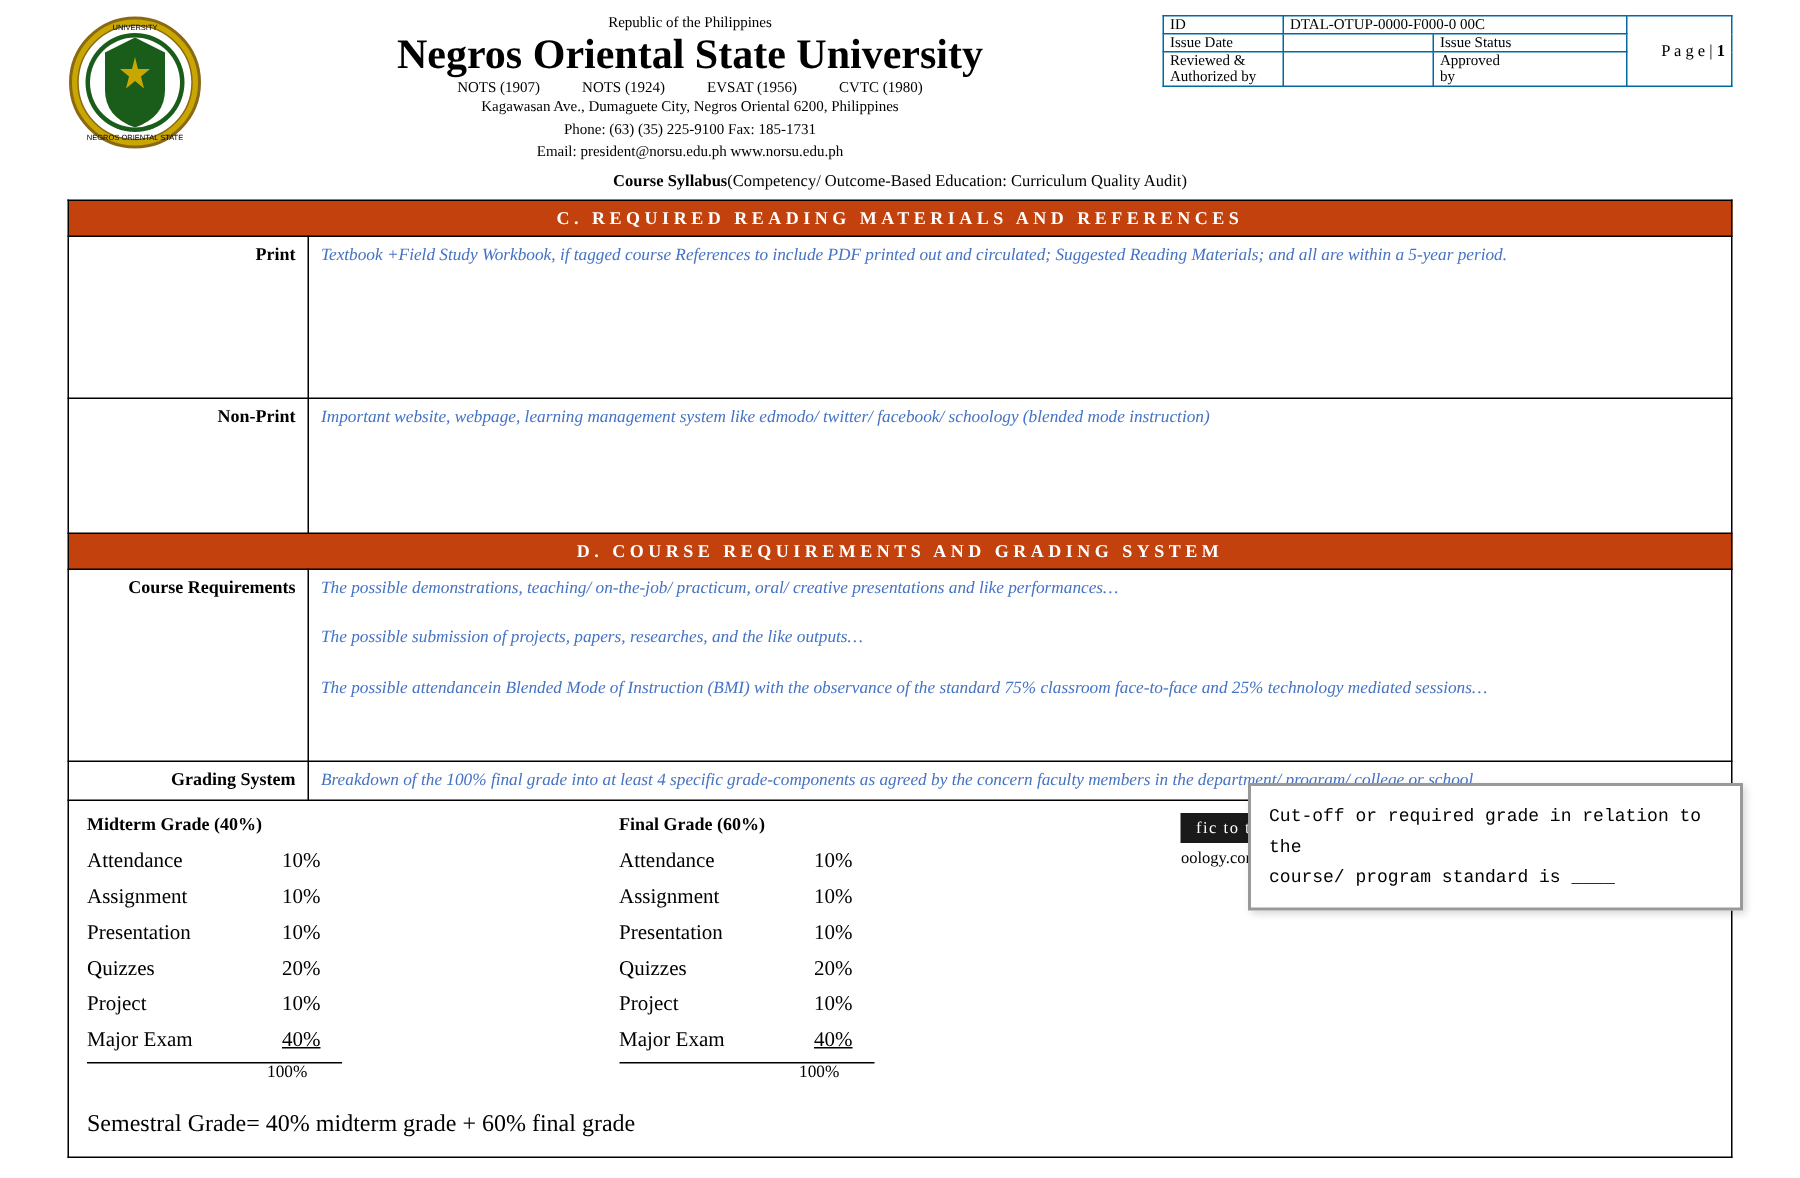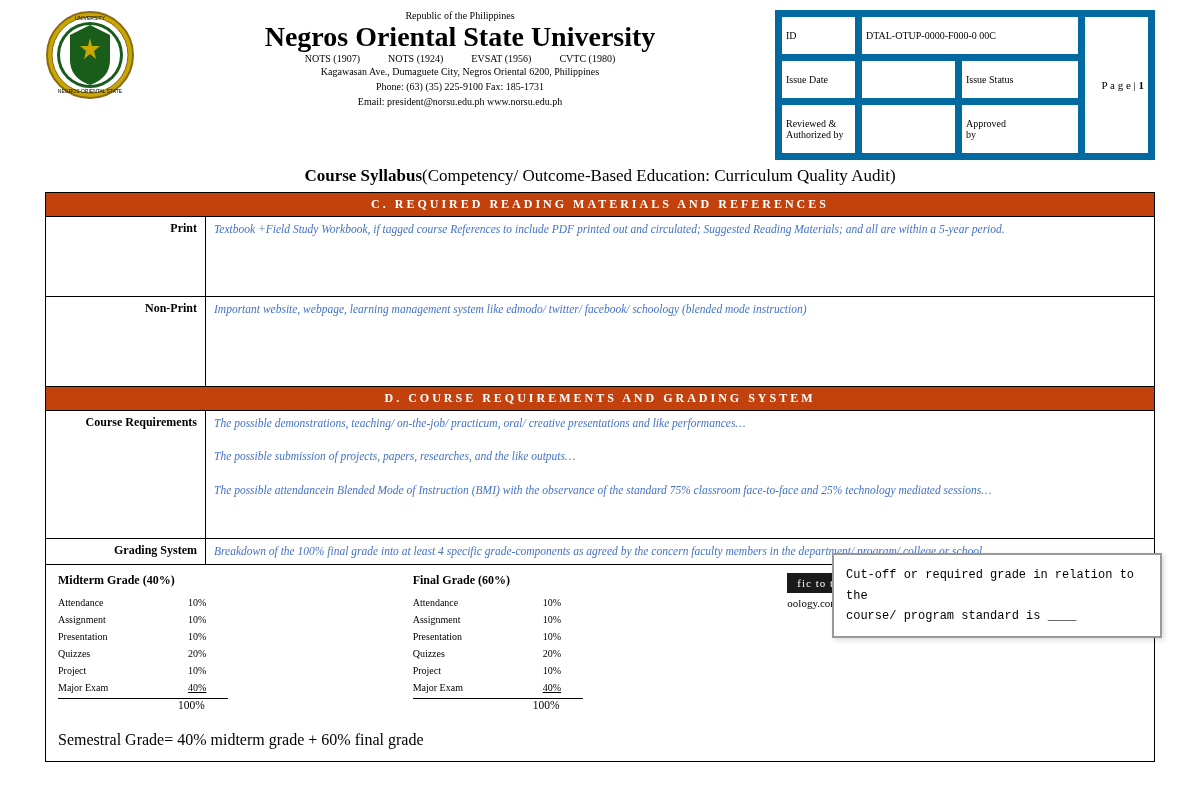--- a/index.html
+++ b/index.html
@@ -59,33 +59,33 @@
     .header-right {
       width: 380px;
       flex-shrink: 0;
     }
     .info-table {
       width: 100%;
       border-collapse: collapse;
       font-size: 10px;
     }
     .info-table td {
-      border: 7px solid #0369a1;
-      padding: 13px 4px;
+      border: 1px solid #0369a1;
+      padding: 0 4px;
     }
     .info-table .page-cell {
       text-align: right;
       font-size: 11px;
       vertical-align: middle;
     }
 
     
     .course-syllabus-title {
       text-align: center;
-      font-size: 17px;
+      font-size: 11px;
       margin: 6px 0;
     }
     .course-syllabus-title span.bold {
       font-weight: bold;
     }
 
     
     .main-table {
       width: 100%;
       border-collapse: collapse;
@@ -129,21 +129,21 @@
       flex: 1;
     }
     .grade-col h4 {
       font-size: 12px;
       font-weight: bold;
       margin-bottom: 6px;
     }
     .grade-item {
       display: flex;
       gap: 20px;
-      font-size: 10px;
+      font-size: 14px;
       line-height: 1.7;
     }
     .grade-item .label { width: 110px; }
     .grade-item .pct { width: 40px; }
     .underline { text-decoration: underline; }
 
     .semestral-grade {
       font-size: 16px;
       margin-top: 8px;
       padding: 4px 0;
@@ -221,21 +221,21 @@
 
   <table class="main-table">
 
     <tbody>
         <tr>
       <td colspan="2" class="section-header">C.  REQUIRED READING MATERIALS AND REFERENCES</td>
     </tr>
 
     <tr>
       <td class="row-label">Print</td>
-      <td style="min-height:80px; height:80px;">
+      <td style="min-height:80px; height:108px;">
         <div class="italic-blue">Textbook +Field Study Workbook, if tagged course References to include PDF printed out and circulated; Suggested  Reading Materials; and all are within a 5-year period.</div>
       </td>
     </tr>
 
     <tr>
       <td class="row-label">Non-Print</td>
       <td style="height:90px;">
         <div class="italic-blue">Important website, webpage, learning management system like edmodo/ twitter/ facebook/ schoology (blended mode instruction)</div>
       </td>
     </tr>

